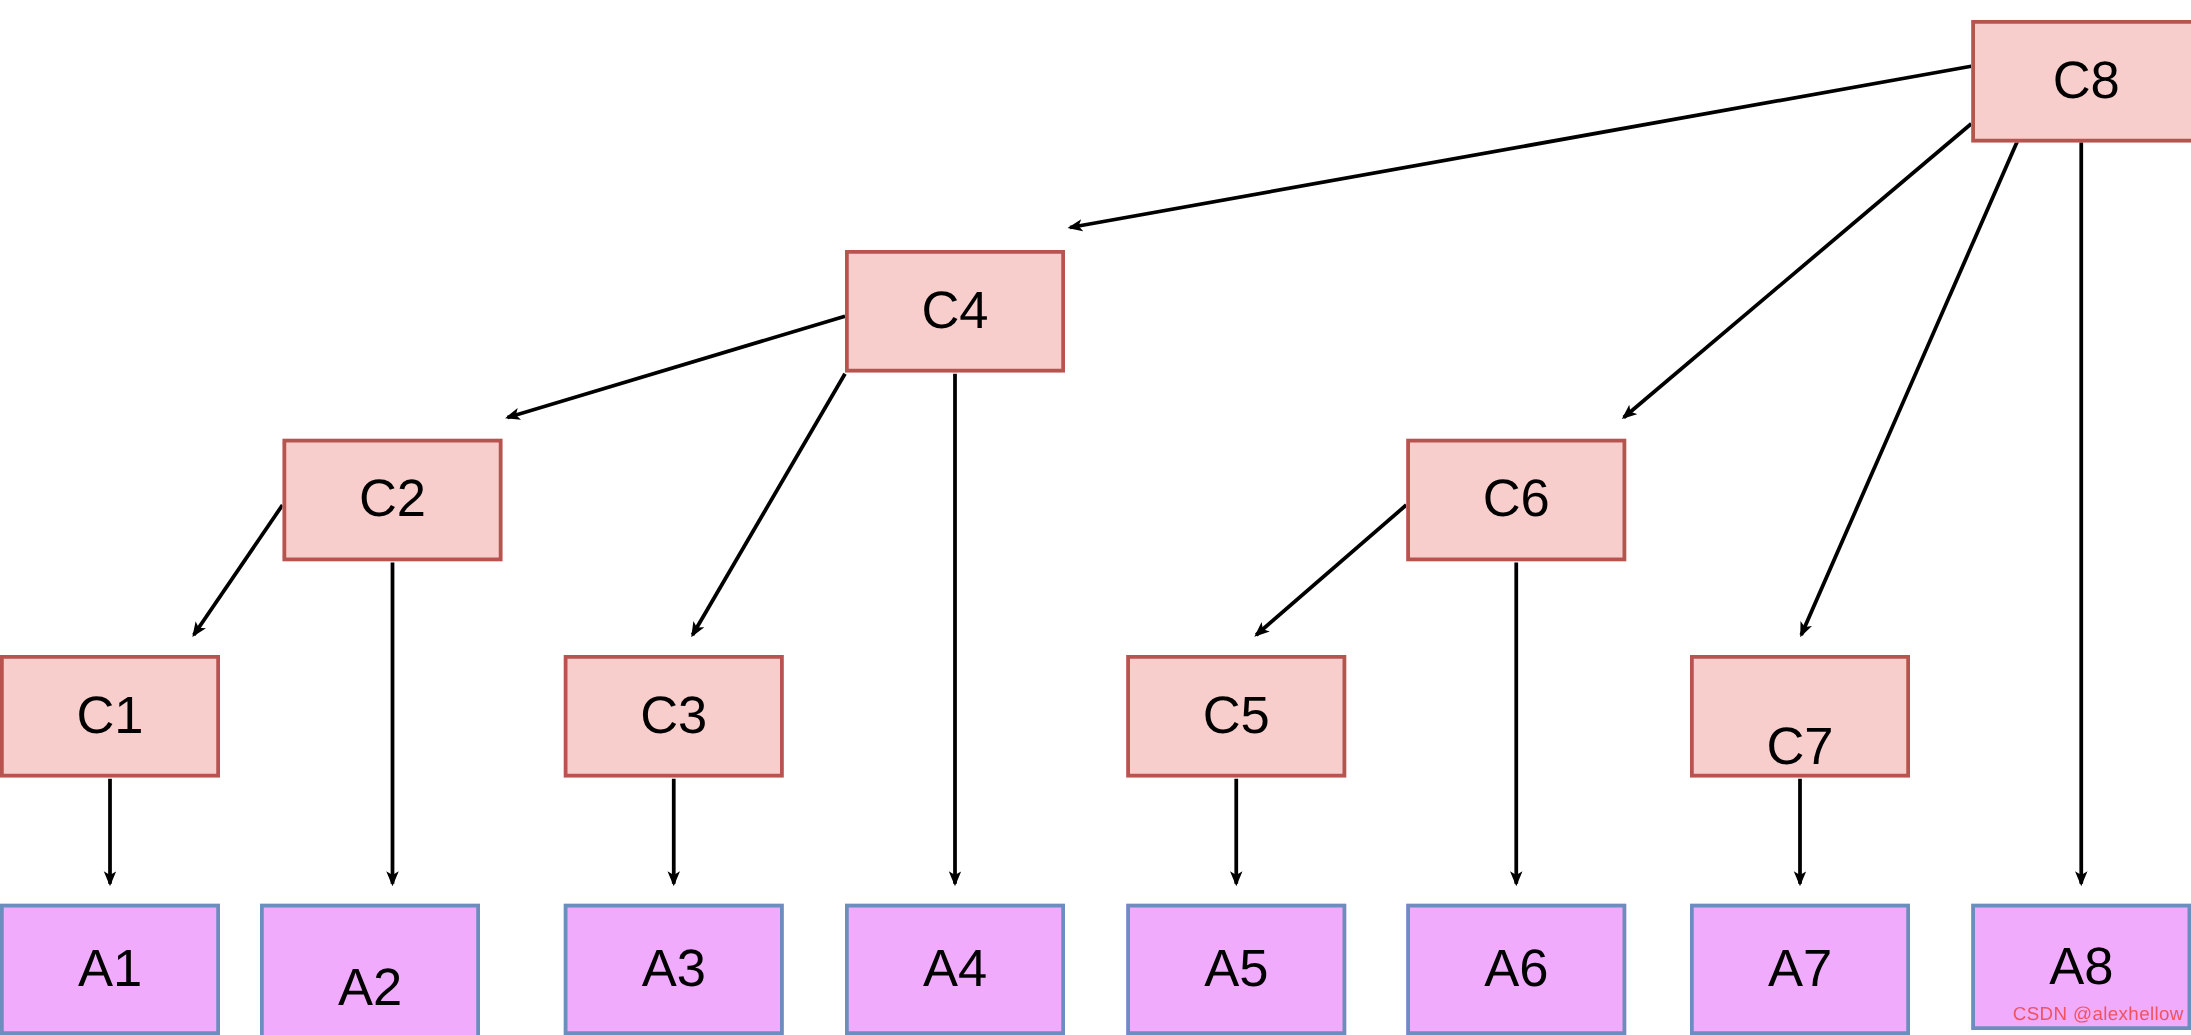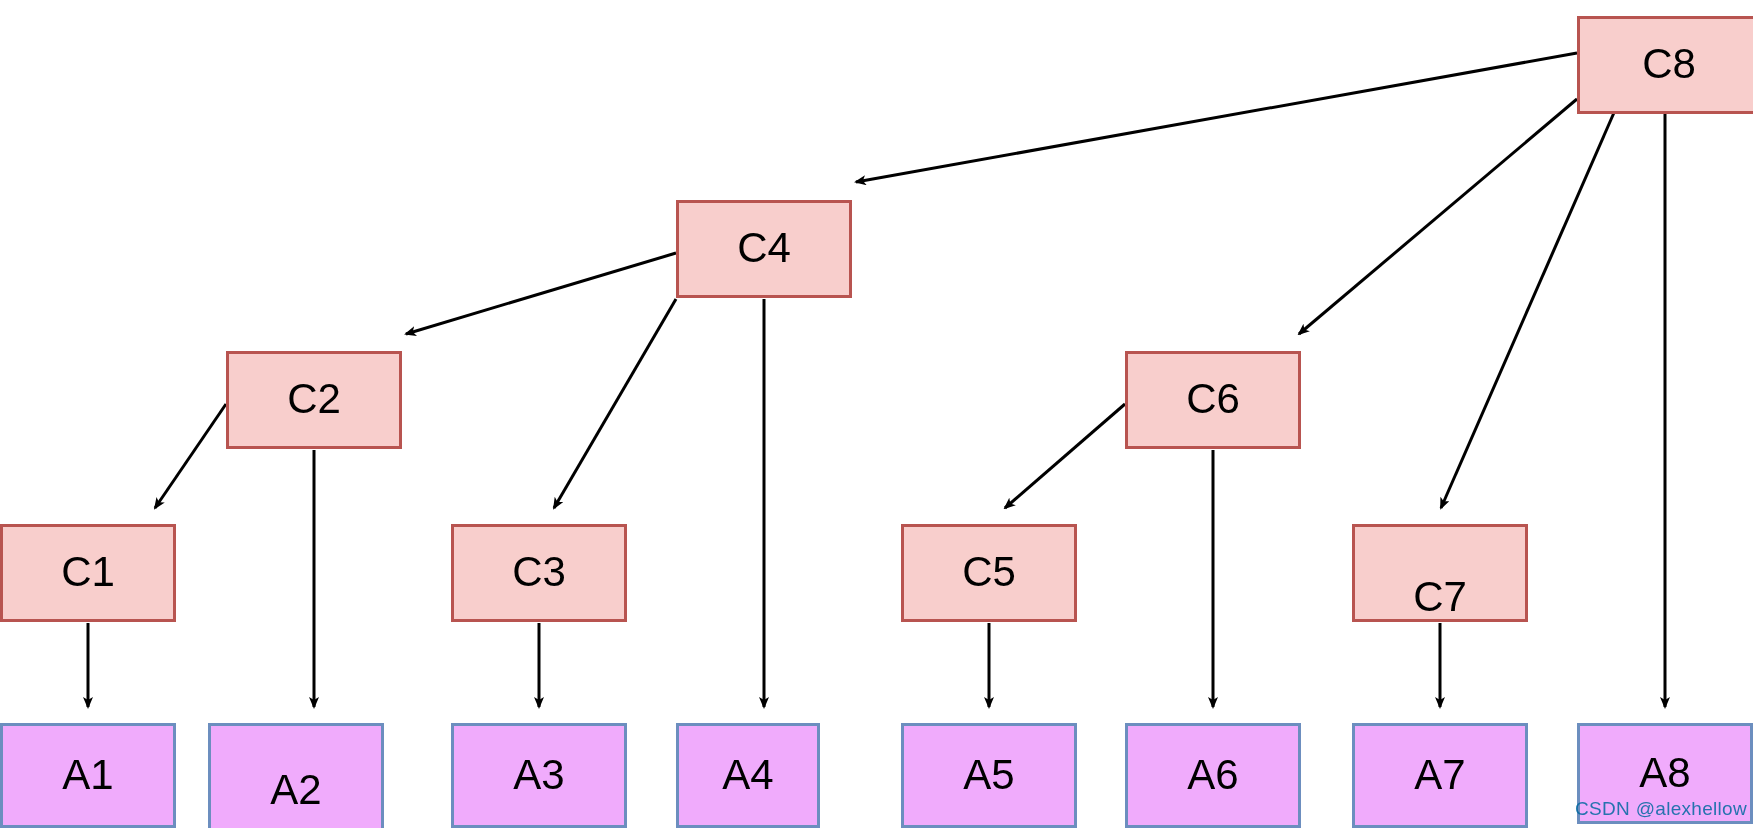--- a/index.html
+++ b/index.html
@@ -48,22 +48,22 @@
   }
   .node-label {
     display: block;
     transform: translateY(-1px);
   }
   .watermark {
     position: absolute;
     right: 6px;
     bottom: 8px;
     font-family: "Liberation Sans", sans-serif;
-    font-size: 19px;
-    color: #0369a1;
+    font-size: 15px;
+    color: #ef4444;
     opacity: 0.85;
     white-space: nowrap;
     letter-spacing: 0.3px;
   }
 </style>
 </head>
 <body>
 
 <div id="canvas">
 
@@ -119,21 +119,21 @@
       </div>
       <div class="node node-a" style="left: 0px; top: 723px; width: 176px; height: 105px;">
         <span class="node-label">A1</span>
       </div>
       <div class="node node-a" style="left: 208px; top: 723px; width: 176px; height: 136px;">
         <span class="node-label">A2</span>
       </div>
       <div class="node node-a" style="left: 451px; top: 723px; width: 176px; height: 105px;">
         <span class="node-label">A3</span>
       </div>
-      <div class="node node-a" style="left: 676px; top: 723px; width: 144px; height: 105px;">
+      <div class="node node-a" style="left: 676px; top: 723px; width: 176px; height: 105px;">
         <span class="node-label">A4</span>
       </div>
       <div class="node node-a" style="left: 901px; top: 723px; width: 176px; height: 105px;">
         <span class="node-label">A5</span>
       </div>
       <div class="node node-a" style="left: 1125px; top: 723px; width: 176px; height: 105px;">
         <span class="node-label">A6</span>
       </div>
       <div class="node node-a" style="left: 1352px; top: 723px; width: 176px; height: 105px;">
         <span class="node-label">A7</span>

